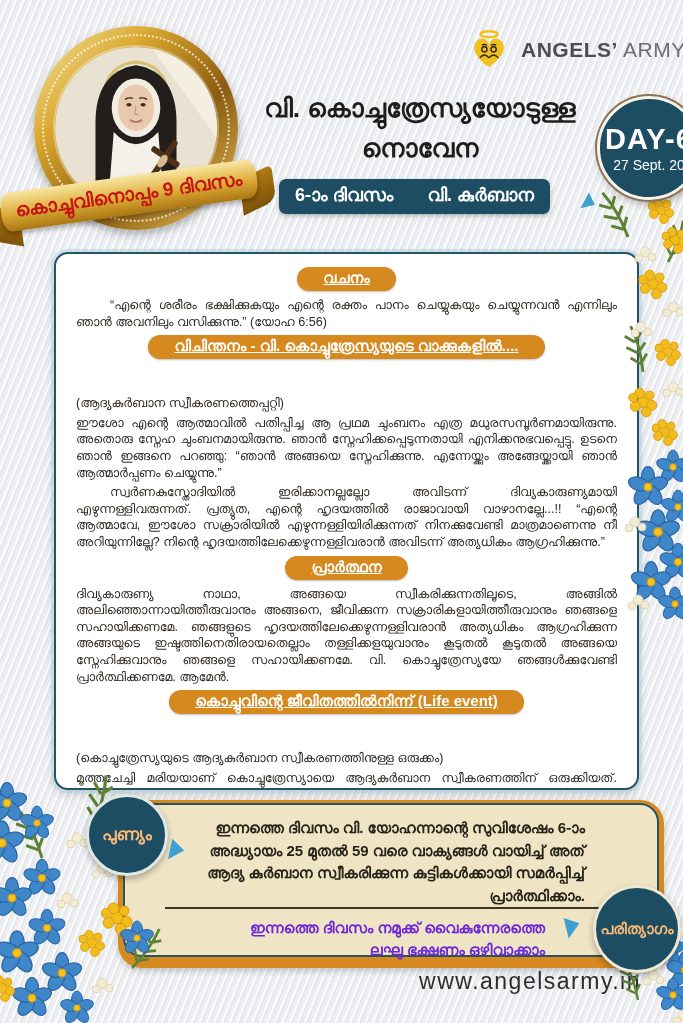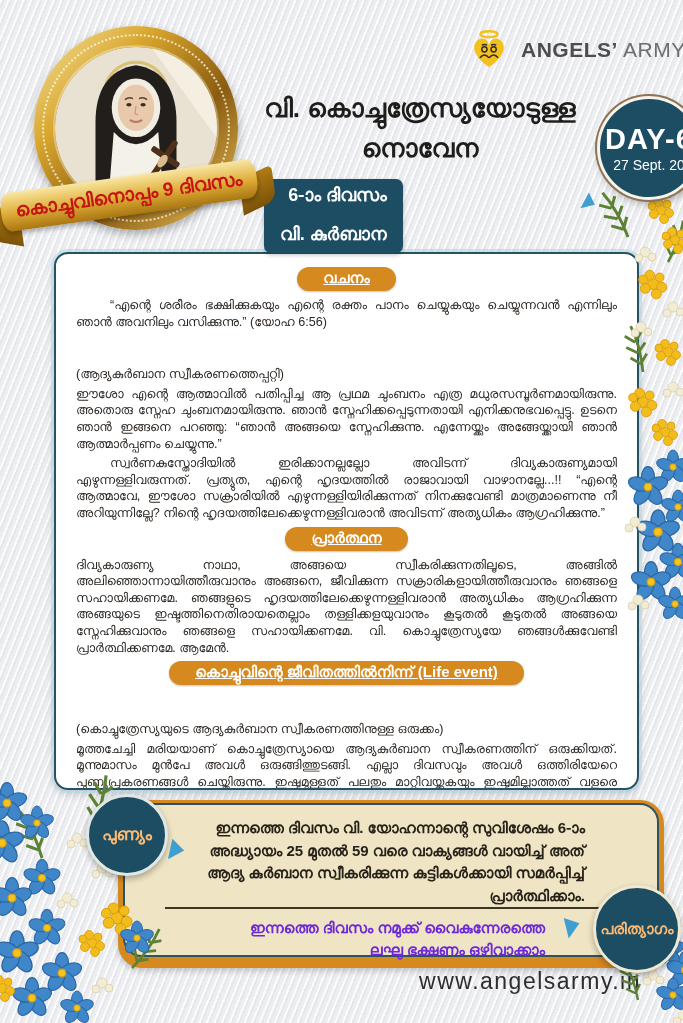--- a/index.html
+++ b/index.html
@@ -28,22 +28,22 @@
   .brand-text .l{font-weight:normal;color:#6d6e71;}
   .title{position:absolute;left:240px;top:88px;width:360px;text-align:center;z-index:3;
     font-weight:bold;color:#1f1d1b;font-size:26px;line-height:40px;}
   .day-badge{position:absolute;left:577px;top:96px;width:104px;height:104px;border-radius:50%;
     background:#1c4d63;border:3px solid #f6f3ea;box-shadow:0 0 0 2px #8c7355,2px 4px 8px rgba(0,0,0,.3);
     display:flex;flex-direction:column;align-items:center;justify-content:center;color:#ffffff;z-index:6;box-sizing:border-box;margin-left:20px;}
   .day-badge .day{font-size:29px;font-weight:bold;letter-spacing:1px;line-height:30px;}
   .day-badge .date{font-size:14px;margin-top:3px;}
   .tri{position:absolute;width:0;height:0;z-index:5;}
   .tri-day{left:584px;top:194px;border-left:11px solid #3f9fd0;border-top:8px solid transparent;border-bottom:10px solid transparent;transform:rotate(28deg);}
-  .tag-bar{position:absolute;left:264px;top:179px;display:flex;align-items:flex-end;background:#1c4d63;
-    border-radius:7px;color:#fff;font-weight:bold;font-size:18px;z-index:3;box-shadow:0 2px 4px rgba(0,0,0,.25);flex-direction:column;}
+  .tag-bar{position:absolute;left:279px;top:179px;display:flex;align-items:flex-start;background:#1c4d63;
+    border-radius:7px;color:#fff;font-weight:bold;font-size:18px;z-index:3;box-shadow:0 2px 4px rgba(0,0,0,.25);}
   .tag-bar .tag{padding:6px 16px 8px;white-space:nowrap;}
   .tag-divider{width:2px;background:#fff;margin:2px 0;}
   
   .content-box{position:absolute;left:54px;top:252px;width:585px;height:538px;box-sizing:border-box;
     background:#fff;border:2px solid #265262;border-radius:14px;z-index:2;
     box-shadow:0 0 0 3px rgba(180,215,230,.55),0 4px 10px rgba(0,0,0,.18);
     padding:8px 20px;overflow:hidden;}
   .pill{display:block;width:fit-content;margin:5px auto 6px;background:#d6891f;color:#fff;
     border-radius:16px;padding:2px 26px 4px;font-size:15px;font-weight:bold;text-align:center;
     box-shadow:0 1px 2px rgba(0,0,0,.25);text-decoration:underline;}
@@ -181,20 +181,21 @@
   <div class="tag-bar">
     <div class="tag">6-ാം ദിവസം</div>
     <div class="tag-divider"></div>
     <div class="tag">വി. കുർബാന</div>
   </div>
 
   <div class="content-box">
     <span class="pill">വചനം</span>
     <p class="indent">“എന്റെ ശരീരം ഭക്ഷിക്കുകയും എന്റെ രക്തം പാനം ചെയ്യുകയും ചെയ്യുന്നവൻ എന്നിലും ഞാൻ അവനിലും വസിക്കുന്നു.” (യോഹ 6:56)</p>
 
+    <span class="pill">വിചിന്തനം - വി. കൊച്ചുത്രേസ്യയുടെ വാക്കുകളിൽ....</span>
     <p class="subtitle">(ആദ്യകുർബാന സ്വീകരണത്തെപ്പറ്റി)</p>
     <p>ഈശോ എന്റെ ആത്മാവിൽ പതിപ്പിച്ച ആ പ്രഥമ ചുംബനം എത്ര മധുരസമ്പൂർണമായിരുന്നു. അതൊരു സ്നേഹ ചുംബനമായിരുന്നു. ഞാൻ സ്നേഹിക്കപ്പെടുന്നതായി എനിക്കനുഭവപ്പെട്ടു. ഉടനെ ഞാൻ ഇങ്ങനെ പറഞ്ഞു: “ഞാൻ അങ്ങയെ സ്നേഹിക്കുന്നു. എന്നേയ്ക്കും അങ്ങേയ്ക്കായി ഞാൻ ആത്മാർപ്പണം ചെയ്യുന്നു.”</p>
     <p class="indent">സ്വർണകുസ്തോദിയിൽ ഇരിക്കാനല്ലല്ലോ അവിടന്ന് ദിവ്യകാരുണ്യമായി എഴുന്നള്ളിവരുന്നത്. പ്രത്യുത, എന്റെ ഹൃദയത്തിൽ രാജാവായി വാഴാനല്ലേ...!! “എന്റെ ആത്മാവേ, ഈശോ സക്രാരിയിൽ എഴുന്നള്ളിയിരിക്കുന്നത് നിനക്കുവേണ്ടി മാത്രമാണെന്നു നീ അറിയുന്നില്ലേ? നിന്റെ ഹൃദയത്തിലേക്കെഴുന്നള്ളിവരാൻ അവിടന്ന് അത്യധികം ആഗ്രഹിക്കുന്നു.”</p>
 
     <span class="pill">പ്രാർത്ഥന</span>
     <p>ദിവ്യകാരുണ്യ നാഥാ, അങ്ങയെ സ്വീകരിക്കുന്നതിലൂടെ, അങ്ങിൽ അലിഞ്ഞൊന്നായിത്തീരുവാനും അങ്ങനെ, ജീവിക്കുന്ന സക്രാരികളായിത്തീരുവാനും ഞങ്ങളെ സഹായിക്കണമേ. ഞങ്ങളുടെ ഹൃദയത്തിലേക്കെഴുന്നള്ളിവരാൻ അത്യധികം ആഗ്രഹിക്കുന്ന അങ്ങയുടെ ഇഷ്ടത്തിനെതിരായതെല്ലാം തള്ളിക്കളയുവാനും കൂടുതൽ കൂടുതൽ അങ്ങയെ സ്നേഹിക്കുവാനും ഞങ്ങളെ സഹായിക്കണമേ. വി. കൊച്ചുത്രേസ്യയേ ഞങ്ങൾക്കുവേണ്ടി പ്രാർത്ഥിക്കണമേ. ആമേൻ.</p>
 
     <span class="pill">കൊച്ചുവിന്റെ ജീവിതത്തിൽനിന്ന് (Life event)</span>
     <p class="subtitle">(കൊച്ചുത്രേസ്യയുടെ ആദ്യകുർബാന സ്വീകരണത്തിനുള്ള ഒരുക്കം)</p>
     <p>മൂത്തചേച്ചി മരിയയാണ് കൊച്ചുത്രേസ്യായെ ആദ്യകുർബാന സ്വീകരണത്തിന് ഒരുക്കിയത്. മൂന്നുമാസം മുൻപേ അവൾ ഒരുങ്ങിത്തുടങ്ങി. എല്ലാ ദിവസവും അവൾ ഒത്തിരിയേറെ പുണ്യപ്രകരണങ്ങൾ ചെയ്തിരുന്നു. ഇഷ്ടമുള്ളത് പലതും മാറ്റിവയ്ക്കുകയും ഇഷ്ടമില്ലാത്തത് വളരെ ബുദ്ധിമുട്ടിയാണെങ്കിലും ചെയ്യുകയും ചെയ്തിരുന്നു. തന്റെ ‘കുറുക്കുവഴി’ അവൾ ഈ നാളുകളിലാണ് പരിശീലിച്ചത്. കുർബാന സ്വീകരിക്കാൻ അവൾ ആകാംക്ഷയോടെ കാത്തിരുന്നു. സുകൃതപ്പൂക്കൾകൊണ്ട് തന്റെ ഹൃദയം അവൾ നിറച്ചു. കുർബാന സ്വീകരണശേഷം അവൾ ഇങ്ങനെ പറഞ്ഞു: “ഈശോയും ഞാനും ഒന്നായതുപോലെ എനിക്ക് തോന്നി. ഞാൻ അദൃശ്യയായി. ഈശോ മാത്രം ശേഷിച്ചു. സ്വർഗം എന്റെ ആത്മാവിൽ തന്നെയായിരുന്നോ?!!”</p>

